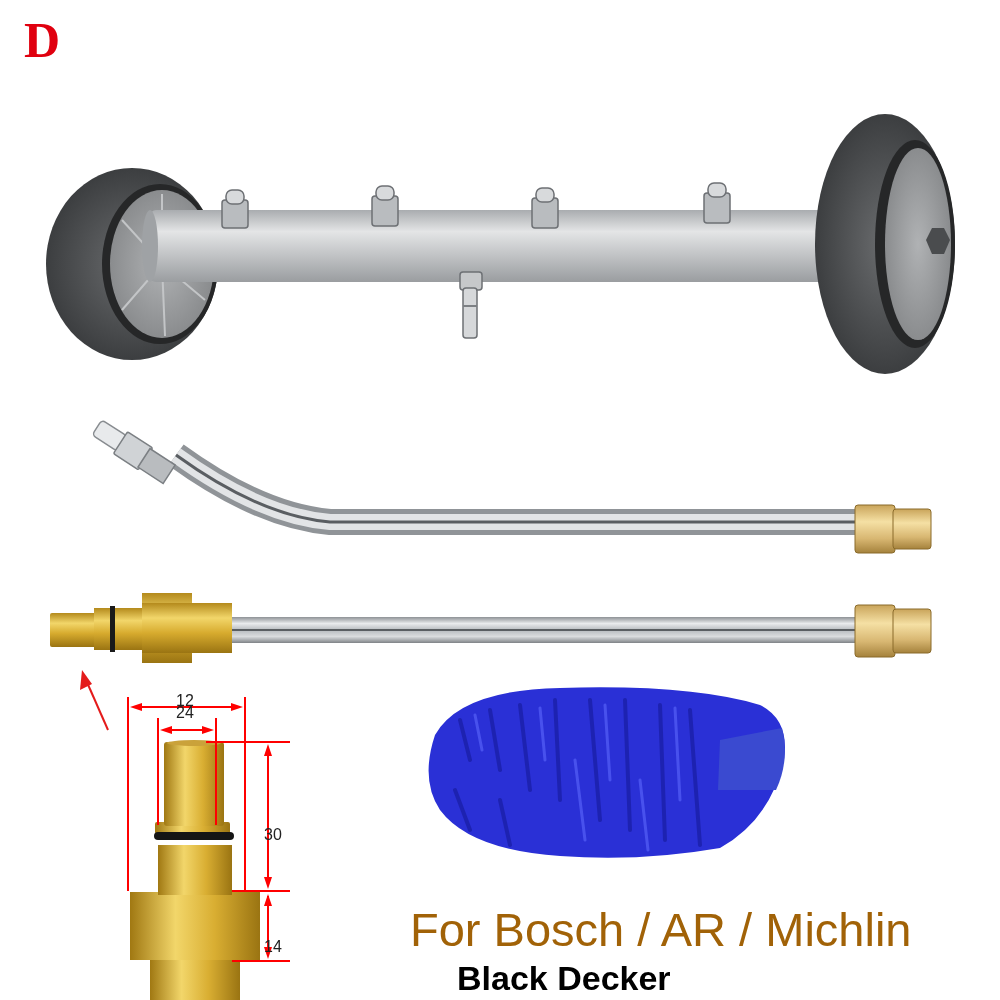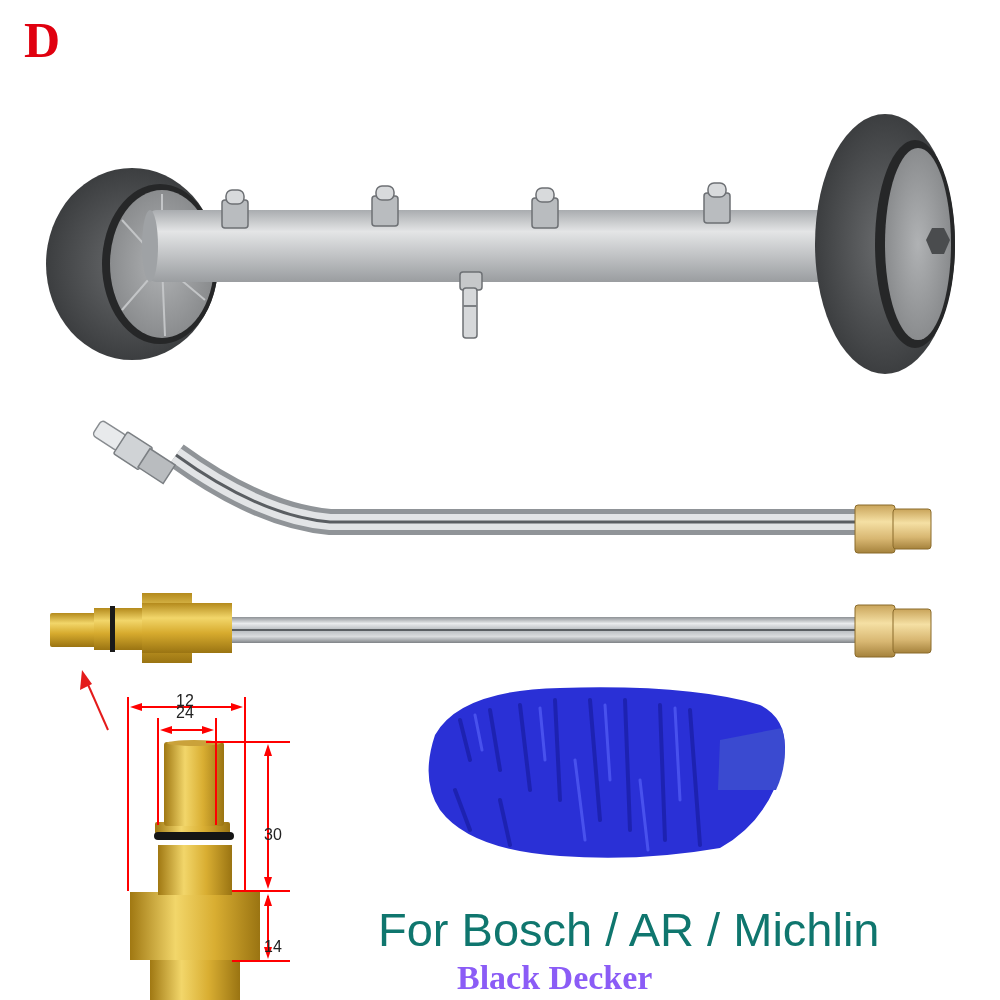--- a/index.html
+++ b/index.html
@@ -207,14 +207,14 @@
   </g>
 </svg>
 
 <div class="abs variant-label" style="color:#e0000f;">D</div>
 
 <div class="abs dim-label" style="left:176px;top:684px;">24</div>
 <div class="abs dim-label" style="left:176px;top:672px;">12</div>
 <div class="abs dim-label" style="left:264px;top:806px;">30</div>
 <div class="abs dim-label" style="left:264px;top:918px;">14</div>
 
-<div class="abs compat-line1" style="color:#0f766e;">For Bosch / AR / Michlin</div>
-<div class="abs compat-line2" style="color:#8b5cf6;font-family:Liberation Serif, serif;">Black Decker</div>
+<div class="abs compat-line1" style="color:#a16207;margin-left:32px;">For Bosch / AR / Michlin</div>
+<div class="abs compat-line2" style="color:#000000;">Black Decker</div>
 
 </body></html>

